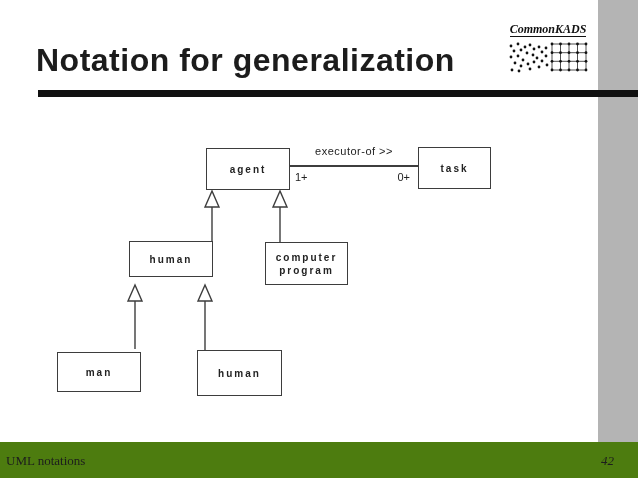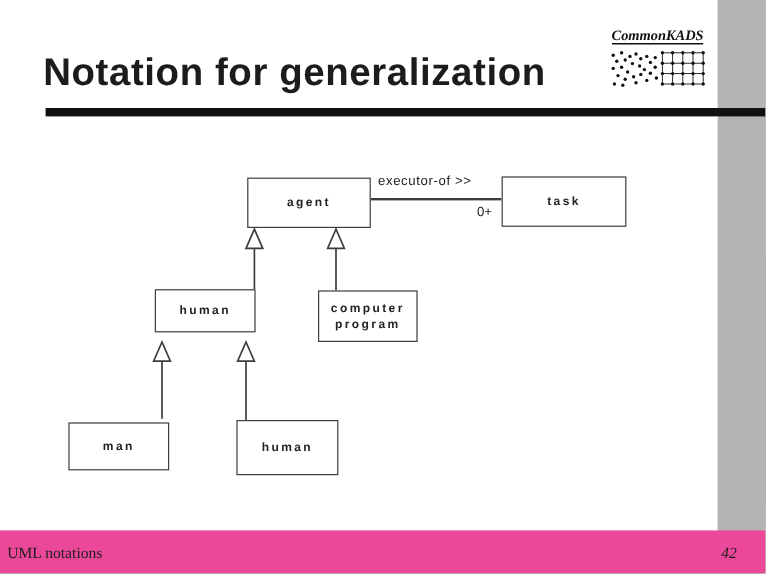--- a/index.html
+++ b/index.html
@@ -8,35 +8,35 @@
     font-family:"Liberation Sans",sans-serif;overflow:hidden;
   }
   .right-band{position:absolute;left:598px;top:0;width:40px;height:478px;background:#b4b4b4;}
   .title-rule{position:absolute;left:38px;top:90px;width:600px;height:7px;background:#111111;z-index:3;}
   .page-title{
     position:absolute;left:36px;top:42px;font-size:32px;font-weight:bold;color:#1c1c1c;
     letter-spacing:0.5px;white-space:nowrap;z-index:2;
   }
   .logo{position:absolute;left:506px;top:20px;z-index:2;}
   .footer{
-    position:absolute;left:0;bottom:0;width:638px;height:36px;background:#ec4899;z-index:2;
+    position:absolute;left:0;bottom:0;width:638px;height:36px;background:#4d7c0f;z-index:2;
     font-family:"Liberation Serif",serif;color:#1d1d1d;
   }
   .footer-left{position:absolute;left:6px;top:11px;font-size:13px;}
   .footer-page{position:absolute;right:24px;top:11px;font-size:13px;font-style:italic;}
   
   .diag{position:absolute;left:0;top:0;width:638px;height:478px;z-index:1;margin-top:11px;}
   .node{
     position:absolute;background:#ffffff;border:1.5px solid #3d3d3d;
     display:flex;align-items:center;justify-content:center;text-align:center;
     font-size:10px;font-weight:bold;letter-spacing:2px;color:#222222;line-height:13px;
     box-sizing:border-box;z-index:2;
   }
-  .node-agent{left:206px;top:137px;width:103px;height:42px;}
-  .node-task{left:418px;top:136px;width:104px;height:42px;}
+  .node-agent{left:206px;top:137px;width:84px;height:42px;}
+  .node-task{left:418px;top:136px;width:73px;height:42px;}
   .node-human{left:129px;top:230px;width:84px;height:36px;}
   .node-program{left:265px;top:231px;width:83px;height:43px;padding:0 6px;}
   .node-man{left:57px;top:341px;width:84px;height:40px;}
   .node-woman{left:197px;top:339px;width:85px;height:46px;}
   .assoc-line{position:absolute;left:290px;top:154px;width:128px;height:1.5px;background:#3d3d3d;}
   .assoc-label{
     position:absolute;left:290px;top:134px;width:128px;text-align:center;
     font-size:11px;color:#222222;letter-spacing:0.5px;
   }
   .mult-from{position:absolute;left:295px;top:160px;font-size:11px;color:#222222;}

